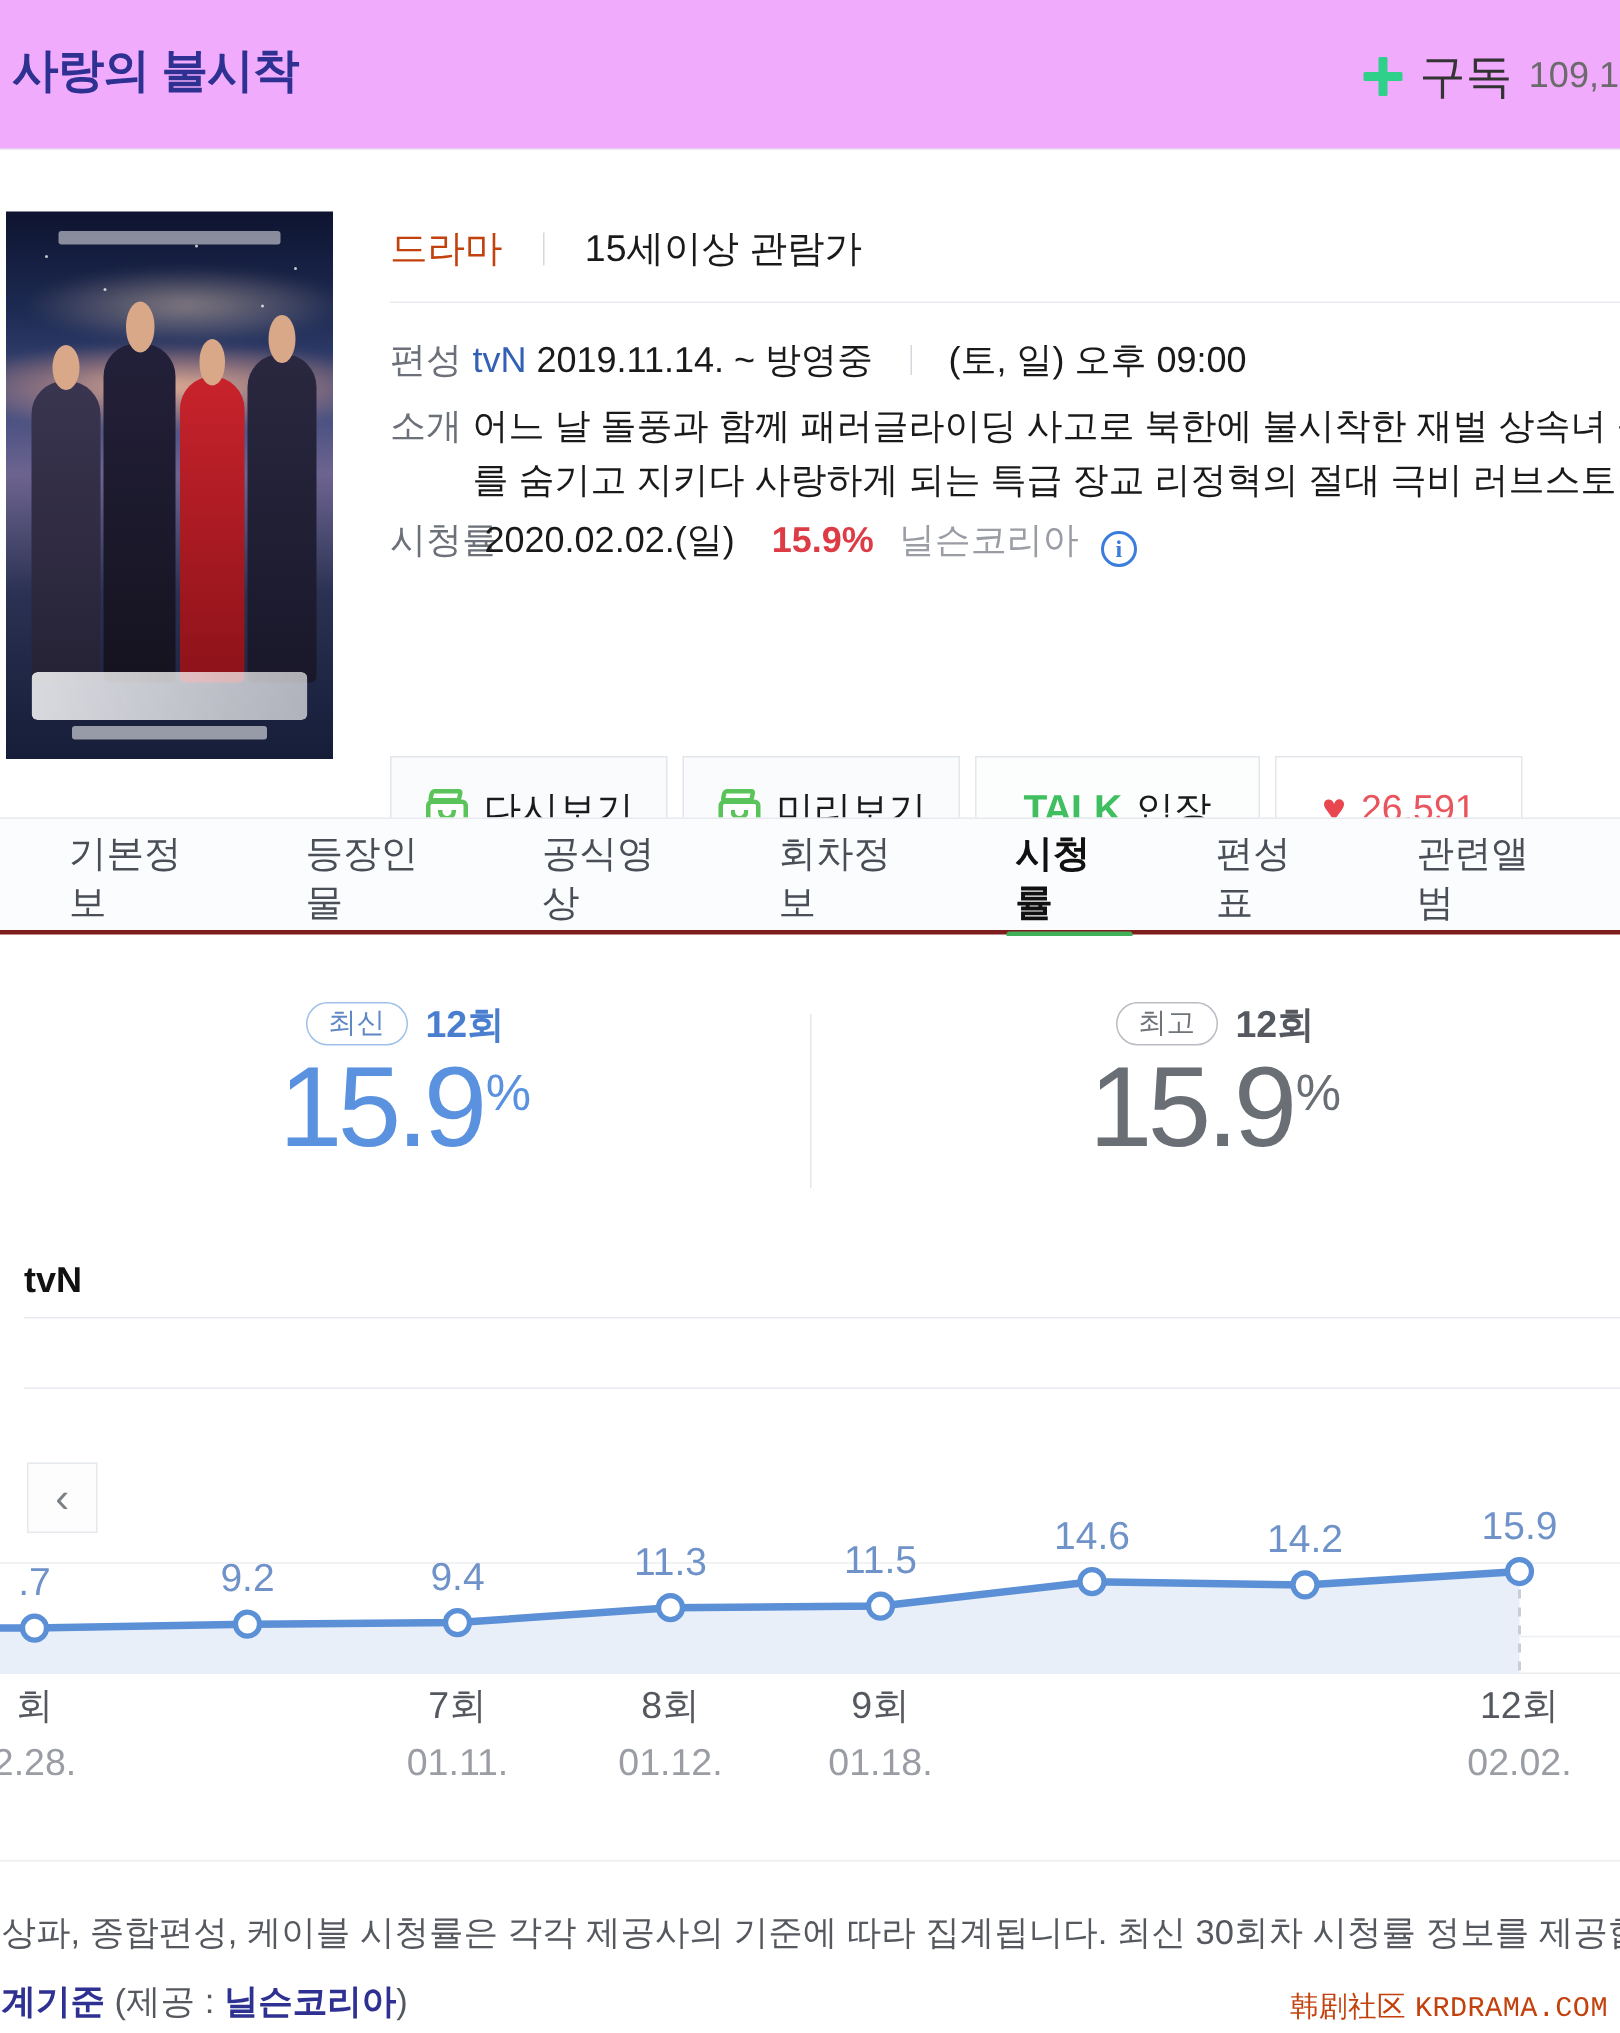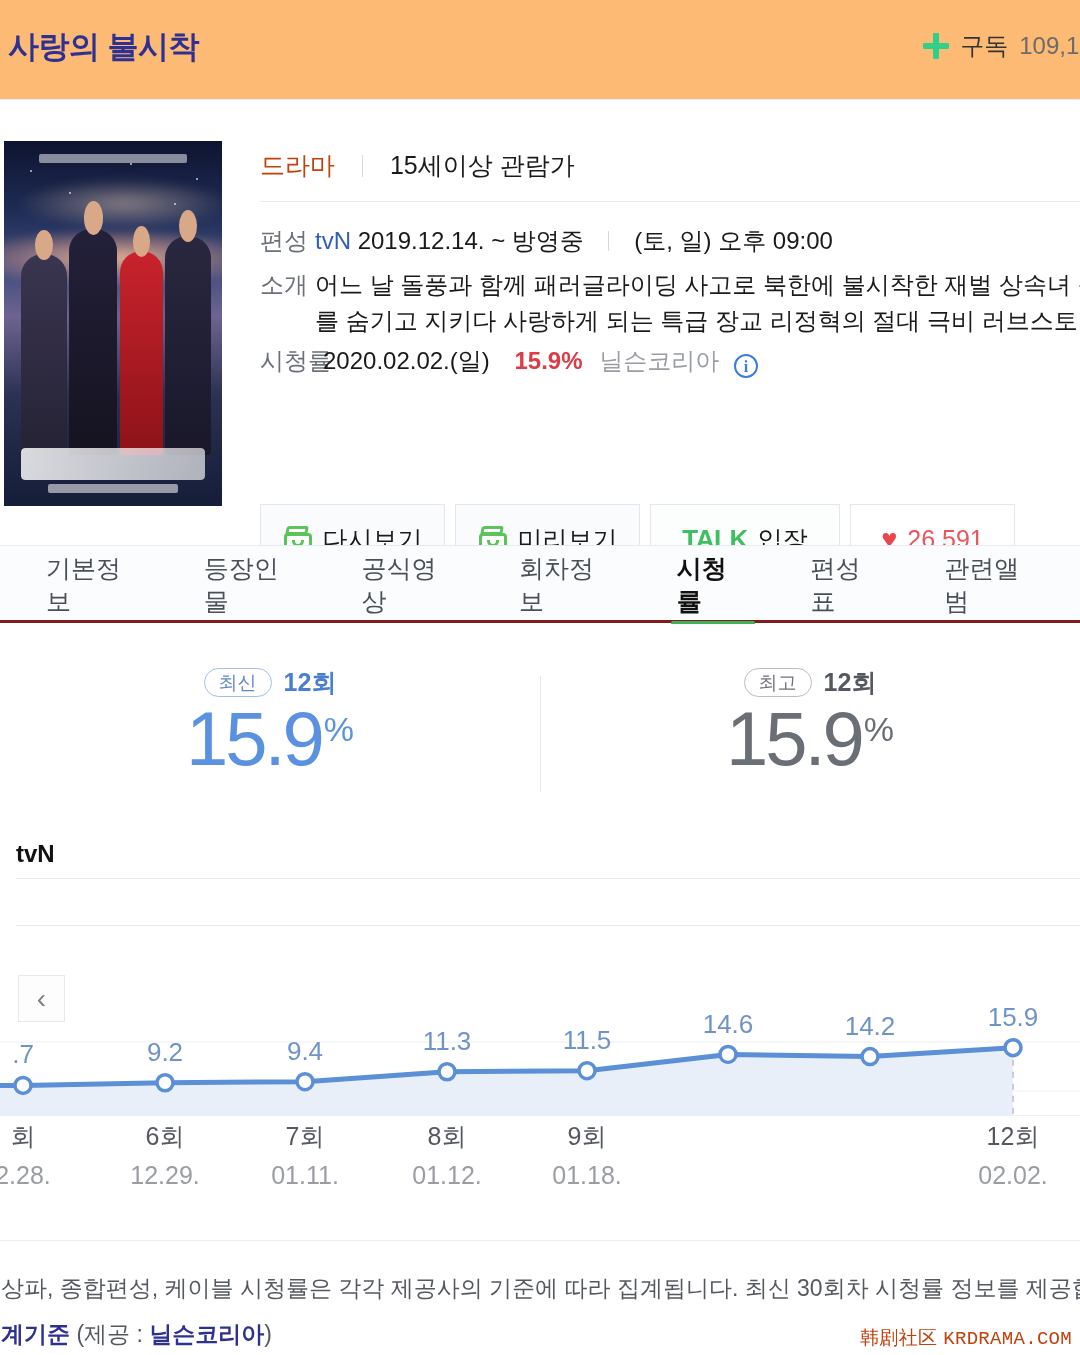--- a/index.html
+++ b/index.html
@@ -8,38 +8,38 @@
     background: #ffffff;
     font-family: "Liberation Sans", "DejaVu Sans", sans-serif;
     color: #222;
     overflow: hidden;
   }
   .page { position: relative; width: 1080px; height: 1355px; background:#fff; }
 
   
   .header {
     position: absolute; left:0; top:0; width:1080px; height:100px;
-    background:#fdba74;
+    background:#f0abfc;
     border-bottom:1px solid #e7eaef;
   }
   .header-title {
     position:absolute; left:8px; top:26px;
     font-size:31px; font-weight:700; color:#2e3192; letter-spacing:-0.5px;
   }
   .subscribe {
     position:absolute; right:-26px; top:30px;
     display:flex; align-items:center; gap:11px;
   }
   .plus-icon { width:26px; height:26px; position:relative; display:inline-block; }
   .plus-icon:before, .plus-icon:after {
     content:""; position:absolute; background:#2fd08a; border-radius:1px;
   }
   .plus-icon:before { left:0; top:10px; width:26px; height:6px; }
   .plus-icon:after { left:10px; top:0; width:6px; height:26px; }
-  .subscribe-label { font-size:24px; color:#333; font-weight:400; }
+  .subscribe-label { font-size:31px; color:#333; font-weight:400; }
   .subscribe-count { font-size:24px; color:#6b6b6b; font-weight:400; }
 
   
   .info-wrap { position:absolute; left:0; top:101px; width:1080px; height:438px; background:#fff; }
   .poster {
     position:absolute; left:4px; top:40px; width:218px; height:365px;
     background:linear-gradient(#0e1430 0%, #1d2a52 18%, #3c4a7c 34%, #6d6490 48%, #2a3152 70%, #161d38 100%);
     overflow:hidden;
   }
   .poster .sky-glow {
@@ -227,21 +227,21 @@
     <div class="meta">
       <div class="genre-row">
         <span class="genre-link">드라마</span>
         <span class="genre-sep"></span>
         <span class="genre-rating">15세이상 관람가</span>
       </div>
       <div class="hr1"></div>
 
       <div class="row row-bcast">
         <span class="row-label">편성</span><span class="bcast-ch">tvN</span>
-        <span class="bcast-date">2019.12.14. ~ 방영중</span>
+        <span class="bcast-date">2019.11.14. ~ 방영중</span>
         <span class="bcast-sep"></span>
         <span class="bcast-time">(토, 일) 오후 09:00</span>
       </div>
 
       <div class="row row-desc">
         <span class="row-label">소개</span><span class="desc-body">
           <span class="desc-line">어느 날 돌풍과 함께 패러글라이딩 사고로 북한에 불시착한 재벌 상속녀 윤세리와 그</span>
           <span class="desc-line">를 숨기고 지키다 사랑하게 되는 특급 장교 리정혁의 절대 극비 러브스토리를 그린 ..</span>
         </span>
       </div>
@@ -363,24 +363,20 @@
           <circle cx="1013" cy="71.66666666666667" r="8" fill="#ffffff" stroke="#5b8fd6" stroke-width="3.5"></circle>
           <text x="1013" y="49.7" text-anchor="middle" font-size="26" fill="#6f93c9" font-family="&quot;Liberation Sans&quot;, sans-serif">15.9</text>
         </svg>
     </div>
 
     <div class="axis">
         <div class="axis-item" style="left: -37px; top: 0px;">
           <div class="axis-ep">회</div>
           <div class="axis-date">2.28.</div>
         </div>
-        <div class="axis-item" style="left: 105px; top: 0px;">
-          <div class="axis-ep">6회</div>
-          <div class="axis-date">12.29.</div>
-        </div>
         <div class="axis-item" style="left: 245px; top: 0px;">
           <div class="axis-ep">7회</div>
           <div class="axis-date">01.11.</div>
         </div>
         <div class="axis-item" style="left: 387px; top: 0px;">
           <div class="axis-ep">8회</div>
           <div class="axis-date">01.12.</div>
         </div>
         <div class="axis-item" style="left: 527px; top: 0px;">
           <div class="axis-ep">9회</div>

